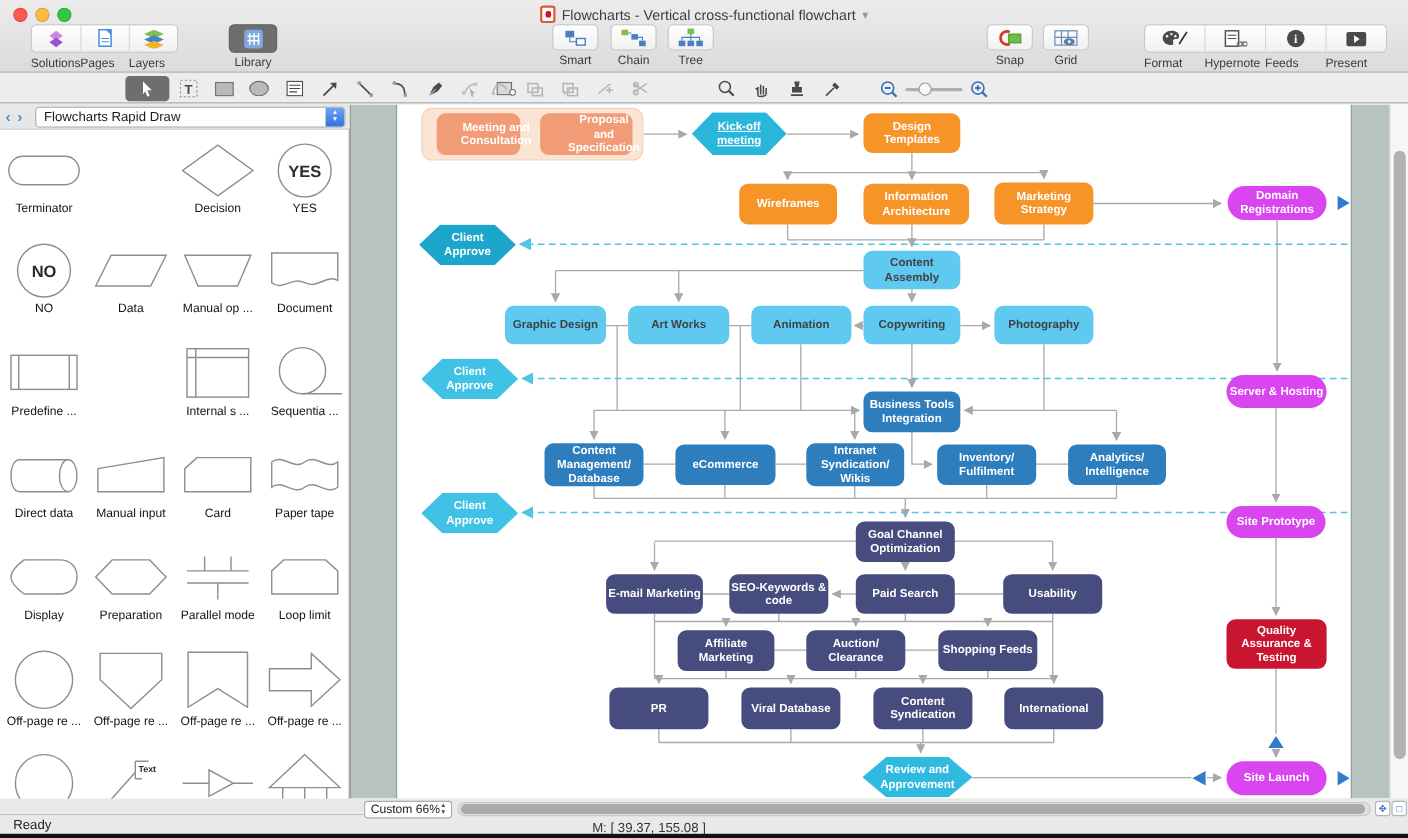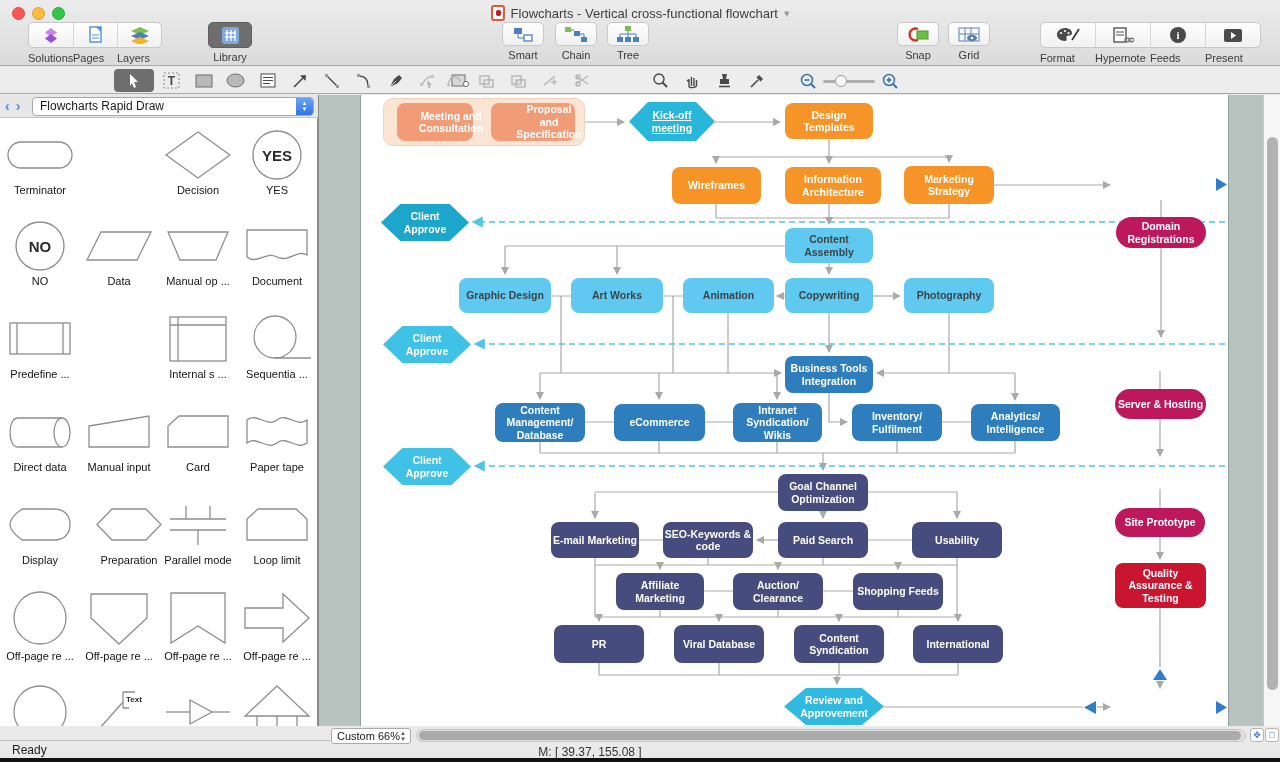--- a/index.html
+++ b/index.html
@@ -50,21 +50,21 @@
   #vscroll { position:absolute; left:944px; top:0; width:18px; height:631px; background:#F6F6F6; border-left:1px solid #C9C9C9; }
   #vthumb { position:absolute; left:3px; top:42px; width:11px; height:553px; background:#B2B2B2; border-radius:6px; }
   #connectors { position:absolute; left:0; top:0; }
   .node { position:absolute; display:flex; align-items:center; justify-content:center; text-align:center;
     font-size:10.5px; font-weight:600; line-height:1.18; color:#fff; border-radius:8px; white-space:pre-line; }
   .salmon { background:#F29B77;padding-left:32px; }
   .orange { background:#F79428; }
   .lightblue { background:#5FC9EF; color:#3D4247; }
   .blue { background:#2E7EBE; }
   .navy { background:#474C7E; }
-  .redpill { background:#be185d; border-radius:999px;margin-top:48px; }
+  .redpill { background:#d946ef; border-radius:999px; }
   .redbox { background:#C9152F; }
   .hex { border-radius:0; clip-path:polygon(22% 0%,78% 0%,100% 50%,78% 100%,22% 100%,0% 50%); }
   .hex-kick { background:#29B6DB;text-decoration:underline; } .hex-dark { background:#1CA6CC; } .hex-light { background:#3FC2E5; } .hex-review { background:#31BADF; }
   #pcontainer { position:absolute; background:#FAE4D4; border:1px solid #F2D2BC; border-radius:10px; }
 
   
   #bottom { position:absolute; left:0; top:726px; width:1280px; height:36px; background:#E9E9E9; }
   #ready { position:absolute; left:12px; top:17px; font-size:12px; color:#222; }
   #ready-bar { position:absolute; left:0; top:14px; width:330px; height:1px; background:#C2C2C2; }
   #zoomsel { position:absolute; left:331px; top:2px; width:80px; height:16px; background:#fff; border:1px solid #ABABAB; border-radius:3px;
@@ -507,21 +507,21 @@
       </svg>
     <div class="shape-label">Paper tape</div>
   </div>
 
   <div class="shape-cell" style="left:4px;top:380px">
     <svg width="72" height="54">
         <path class="lib-shape" d="M18,11 H50 C61,11 66,18 66,26.5 C66,35 61,42 50,42 H18 C11,37 6,31 6,26.5 C6,22 11,16 18,11 Z"></path>
       </svg>
     <div class="shape-label">Display</div>
   </div>
-  <div class="shape-cell" style="left:93px;top:380px">
+  <div class="shape-cell" style="left:83px;top:380px">
     <svg width="72" height="54">
         <polygon class="lib-shape" points="19,11 53,11 68,26.5 53,42 19,42 4,26.5"></polygon>
       </svg>
     <div class="shape-label">Preparation</div>
   </div>
   <div class="shape-cell" style="left:162px;top:380px">
     <svg width="72" height="54">
         <g stroke="#8E8E8E" stroke-width="1.3" fill="none">
           <line x1="8" y1="21" x2="64" y2="21"></line>
           <line x1="8" y1="32" x2="64" y2="32"></line>

